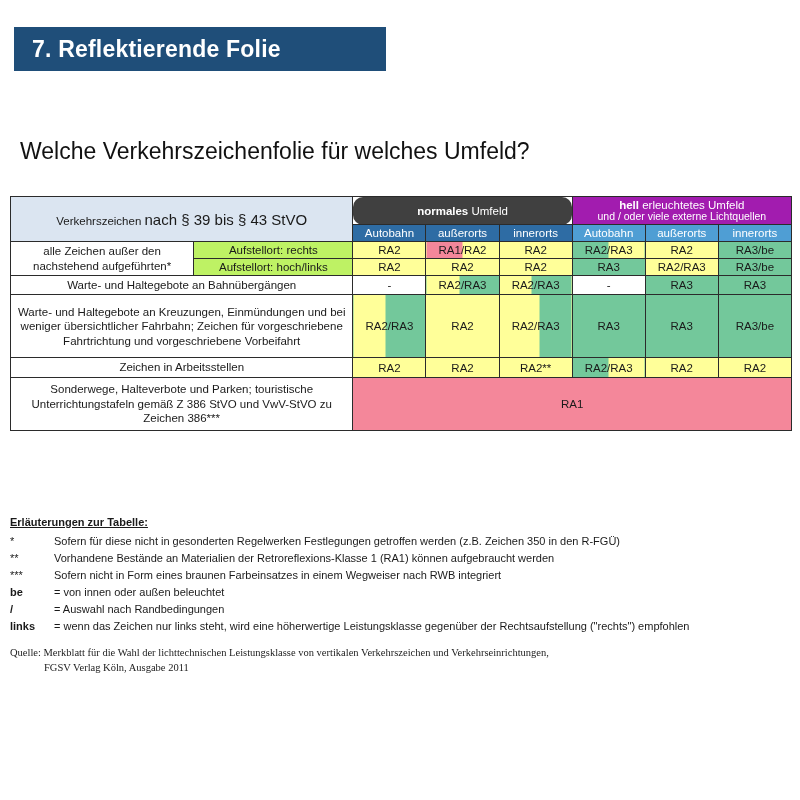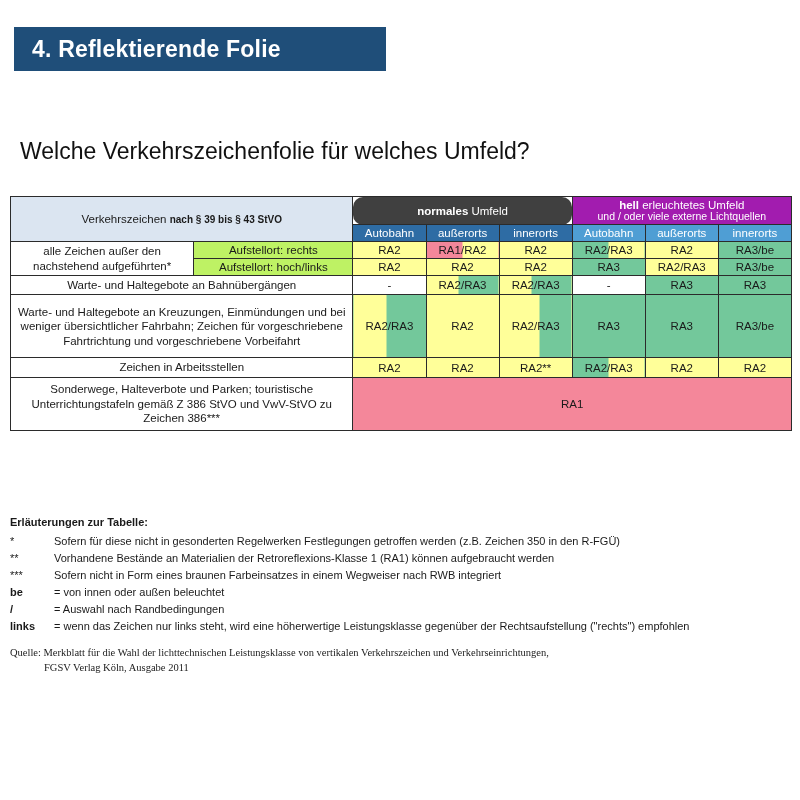--- a/index.html
+++ b/index.html
@@ -66,22 +66,22 @@
     font-weight: normal;
   }
   
   .hdr-left {
     background: #dbe5f1;
     font-size: 13px;
     font-weight: bold;
     text-align: center;
   }
   .hdr-left .sub {
-    font-weight: bold;
-    font-size: 10px;
+    font-weight: normal;
+    font-size: 15px;
   }
   .grp-dark {
     background: #404040;
     color: #ffffff;
     font-size: 17px;
     border-radius: 10px;
   }
   .grp-dark b { font-weight: bold; }
   .grp-light {
     background: #a21caf;
@@ -142,20 +142,21 @@
   .notes {
     position: absolute;
     left: 10px;
     top: 515px;
     width: 780px;
     font-size: 11px;
     line-height: 1.45;
   }
   .notes .nh {
     font-weight: bold;
+    text-decoration: underline;
     font-size: 11px;
     margin-bottom: 3px;
   }
   .note-line {
     display: flex;
     margin-bottom: 1px;
   }
   .note-mark {
     width: 32px;
     flex: 0 0 32px;
@@ -169,21 +170,21 @@
     font-size: 10.5px;
     line-height: 1.45;
     color: #222;
     font-family: Liberation Serif, serif;
   }
 </style>
 </head>
 <body>
 
 <div class="header-band">
-  <div class="title">4. Reflektierende Folie</div>
+  <div class="title">7. Reflektierende Folie</div>
 </div>
 
 <div class="subheading">Welche Verkehrszeichenfolie für welches Umfeld?</div>
 
 <div class="table-wrap">
   <table class="matrix">
     <colgroup>
       <col style="width:183px">
       <col style="width:159px">
       <col style="width:73px">

